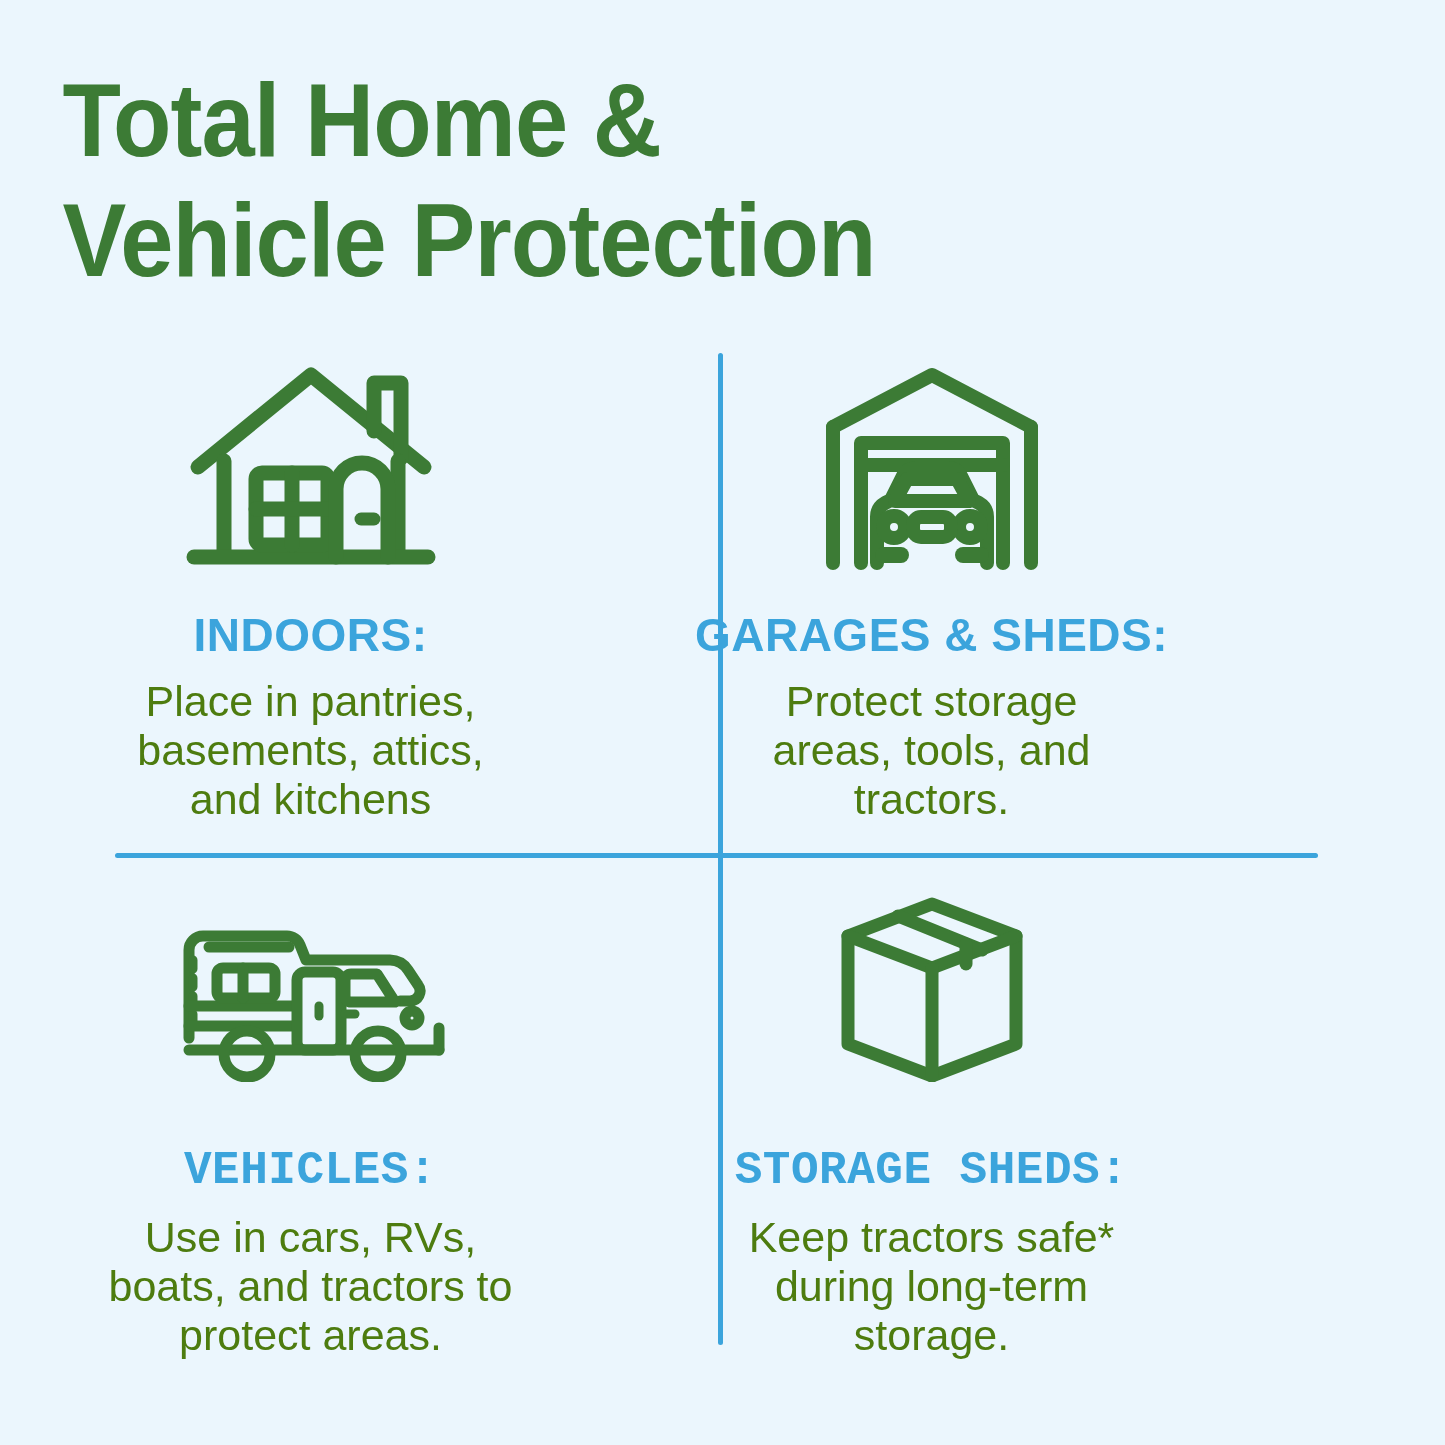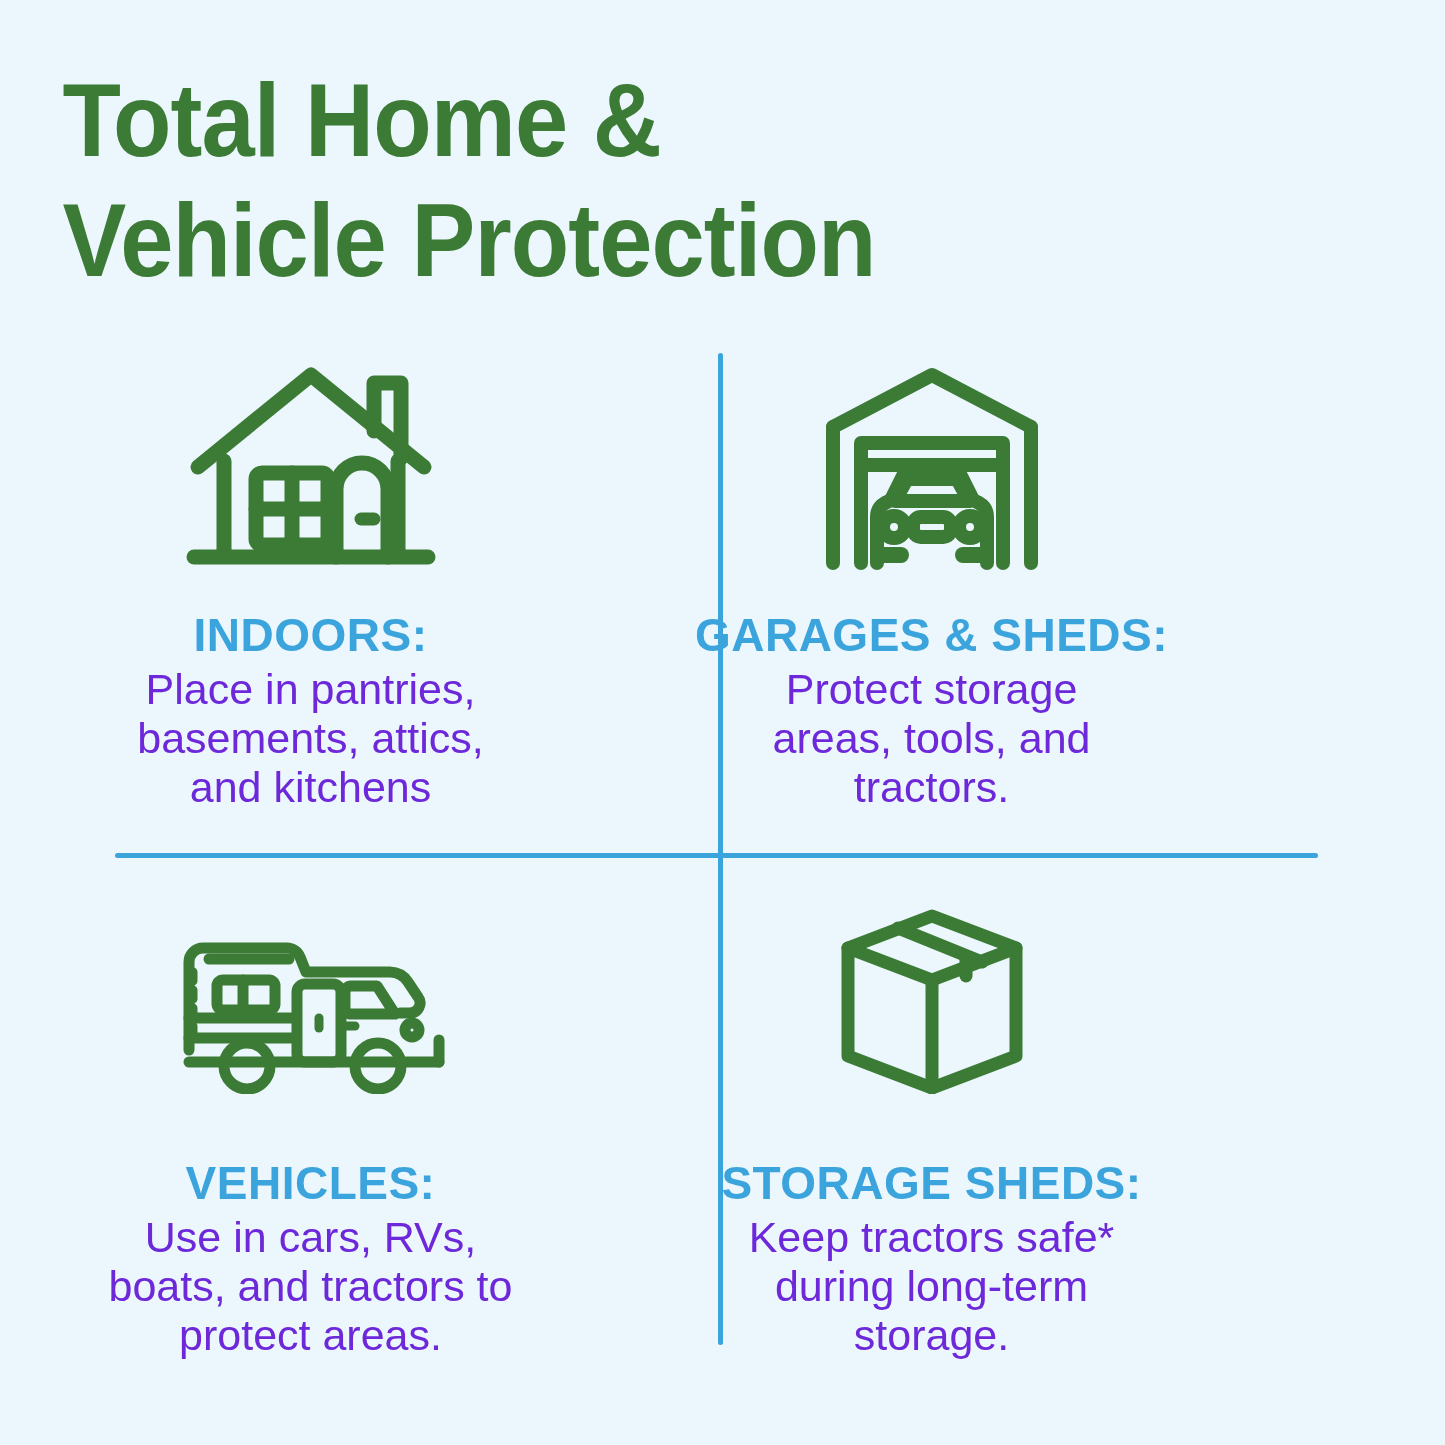--- a/index.html
+++ b/index.html
@@ -100,28 +100,28 @@
     color: #3ba4dc;
     font-family: "Liberation Sans Narrow", "Liberation Sans", sans-serif;
     font-weight: 700;
     font-size: 46px;
     line-height: 52px;
     letter-spacing: 0.5px;
     margin-top: 36px;
     white-space: nowrap;
     text-align: center;
   }
-  .cell.r2 .cell-heading { margin-top: 63px; }
+  .cell.r2 .cell-heading { margin-top: 63px; font-family: Liberation Mono, monospace; }
 
   .cell-body {
-    color: #6d28d9;
+    color: #4d7c0f;
     font-size: 43px;
     line-height: 49px;
     text-align: center;
-    margin-top: 4px;
+    margin-top: 16px;
     max-width: 420px;
     font-weight: 400;
   }
   .cell-body.wide { max-width: 470px; }
 
   svg { display: block; }
 </style>
 </head>
 <body>
 

